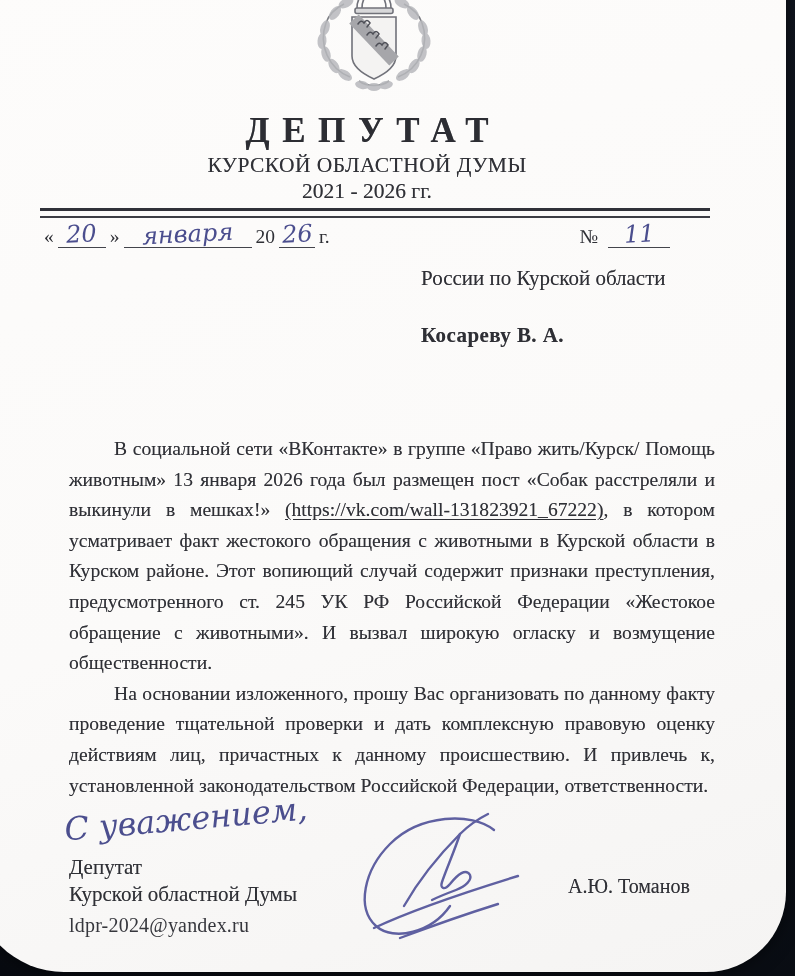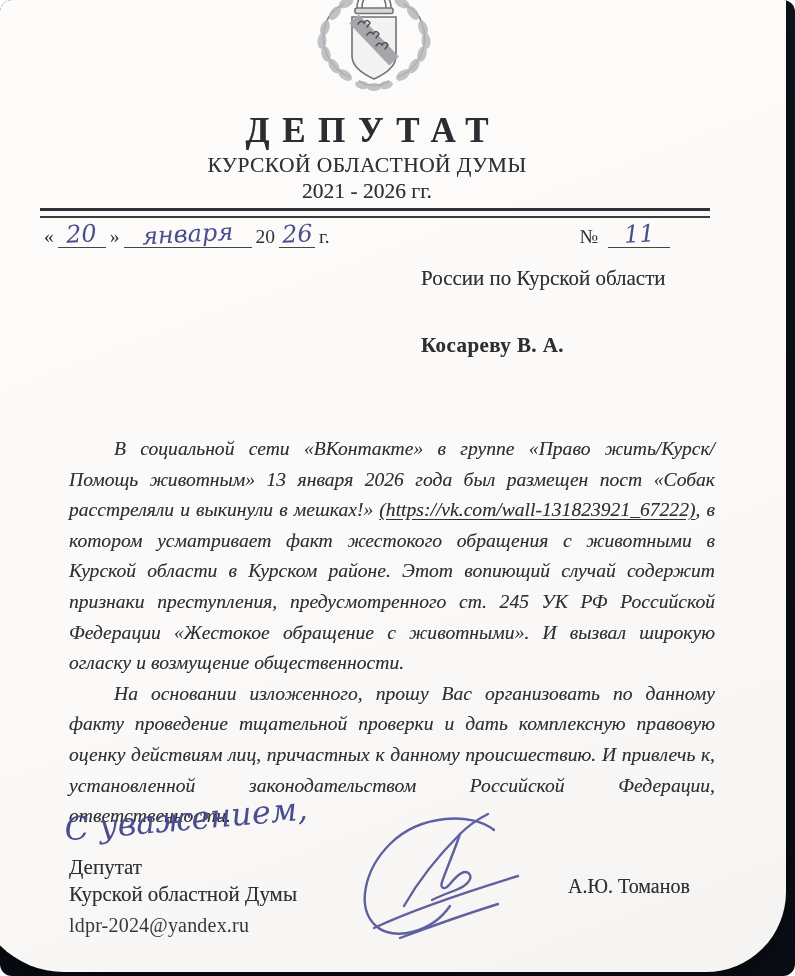--- a/index.html
+++ b/index.html
@@ -1,21 +1,20 @@
 <!DOCTYPE html>
 <html lang="ru"><head>
 <meta charset="utf-8">
 <style>
   html,body { margin:0; padding:0; }
   .stage {
     position:relative; width:795px; height:976px;
     background:linear-gradient(200deg,#10151f 0%, #0b0f16 55%, #070a10 100%);
     overflow:hidden;
     font-family:"Liberation Serif", serif;
-    border-radius:12px;
   }
   .paper {
     position:absolute; left:-26px; top:-22px; width:812px; height:994px;
     background:linear-gradient(160deg,#fdfcfb 0%, #fbfaf9 55%, #f5f4f3 100%);
     border-radius:2px 2px 80px 90px;
     box-shadow:0 0 18px rgba(0,0,0,.55);
   }
   .emblem { position:absolute; left:327px; top:5px; width:146px; height:118px; }
   .lh-title {
     position:absolute; top:133px; left:0; width:786px; text-align:center;
@@ -51,32 +50,32 @@
     font-family:"DejaVu Serif", serif; font-style:italic;
     color:#4b4e8e; font-size:24px; transform:rotate(-3deg);
     white-space:nowrap;
   }
   .printed { padding:0 4px; }
   .addressee {
     position:absolute; left:447px; top:287px;
     font-size:21px; line-height:26.5px; color:#2e2f35;
     text-shadow:0 0 .5px rgba(46,47,53,.45);
   }
-  .addressee .name { margin-top:40px; font-weight:bold; letter-spacing:.02em; }
+  .addressee .name { margin-top:30px; font-weight:bold; letter-spacing:.02em; }
   .salutation {
     position:absolute; left:95px; width:646px; top:403px; text-align:center;
     font-weight:bold; font-size:20.5px; color:#2c2d33;
     text-shadow:0 0 .5px rgba(44,45,51,.5);
   }
   .body-text {
     position:absolute; left:95px; width:646px; top:456px;
     font-size:19.6px; line-height:30.6px; text-align:justify; color:#2f3036;
     text-shadow:0 0 .5px rgba(47,48,54,.42);
   }
-  .body-text p { margin:0; text-indent:45px;font-style:italic; }
+  .body-text p { margin:0; text-indent:45px; }
   .vk-link { text-decoration:underline; text-underline-offset:3px; }
   .closing-hw {
     position:absolute; left:90px; top:822px;
     font-family:"DejaVu Serif", serif; font-style:italic;
     font-size:32px; color:#4b4e8e; transform:rotate(-5deg);
     white-space:nowrap;
   }
   .sign-title {
     position:absolute; left:95px; top:876px;
     font-size:21px; line-height:27px; color:#2f3036;

